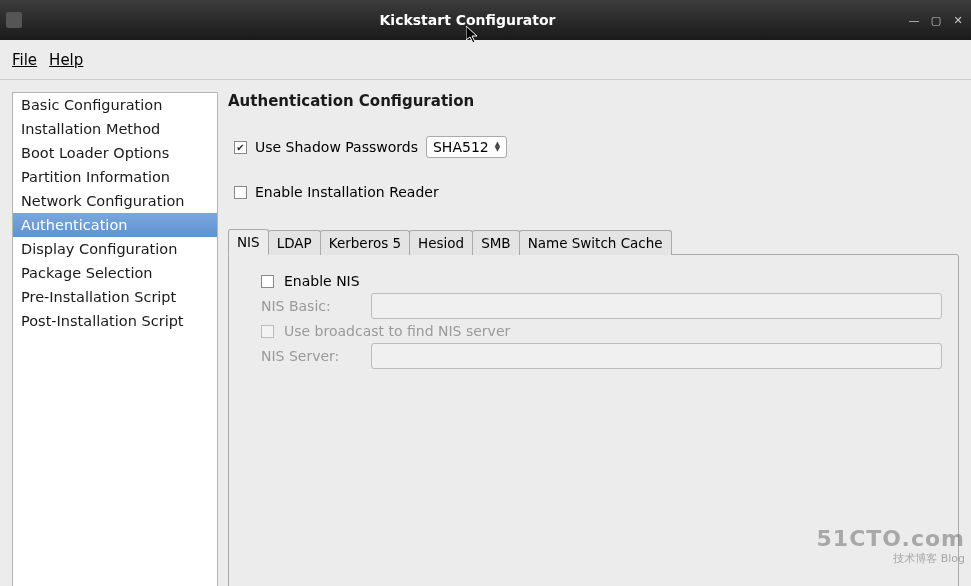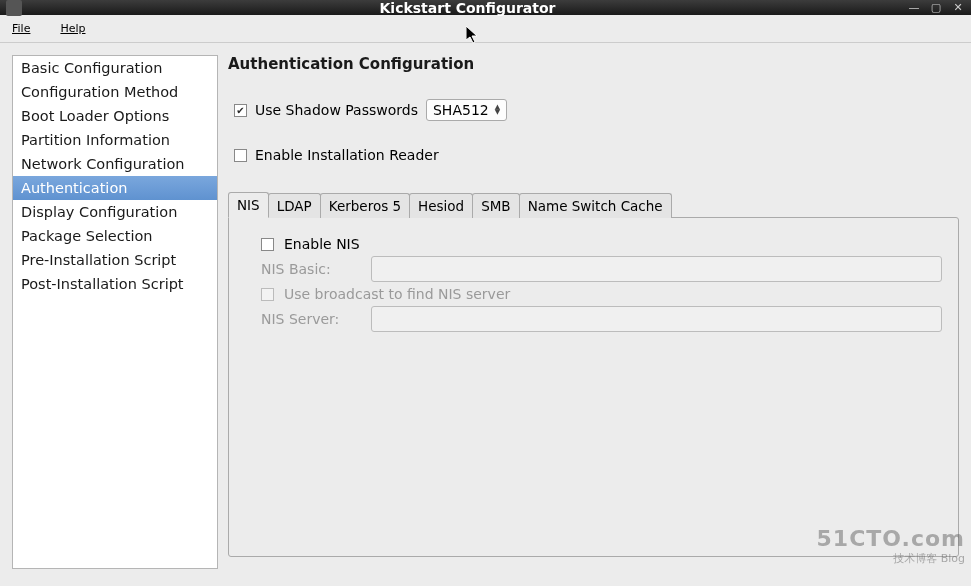--- a/index.html
+++ b/index.html
@@ -1,26 +1,26 @@
 <!DOCTYPE html>
 <html><head>
 <meta charset="utf-8">
 <style>
 * { box-sizing: border-box; margin: 0; padding: 0; font-family: "DejaVu Sans", "Liberation Sans", sans-serif; }
 body { background: #ececec; width: 971px; height: 586px; overflow: hidden; position: relative; }
 
 
-.titlebar { background: linear-gradient(to bottom, #3c3c3c, #1a1a1a); height: 15px; display: flex; align-items: center; padding: 0 6px; color: #fff; position: relative; }
+.titlebar { background: linear-gradient(to bottom, #3c3c3c, #1a1a1a); height: 40px; display: flex; align-items: center; padding: 0 6px; color: #fff; position: relative; }
 .titlebar .appicon { width: 16px; height: 16px; background: #555; border-radius: 2px; margin-right: 6px; display: inline-block; }
 .titlebar .title { flex: 1; text-align: center; font-weight: bold; font-size: 14px; }
 .titlebar .winbtns { display: flex; gap: 8px; }
 .titlebar .winbtn { width: 14px; height: 14px; display: flex; align-items: center; justify-content: center; color: #ccc; font-size: 11px; cursor: pointer; }
 
 
-.menubar { background: #ececec; height: 28px; display: flex; align-items: center; padding: 0 6px; border-bottom: 1px solid #ccc; font-size: 11px; gap: 18px; }
+.menubar { background: #ececec; height: 40px; display: flex; align-items: center; padding: 0 6px; border-bottom: 1px solid #ccc; font-size: 15px; }
 .menubar .menuitem { padding: 2px 6px; cursor: pointer; }
 .menubar .menuitem span.u { text-decoration: underline; }
 
 
 .content { display: flex; height: calc(586px - 24px - 24px); padding: 12px; gap: 10px; }
 
 
 .sidebar { width: 206px; background: #fff; border: 1px solid #b5b5b5; overflow: auto; }
 .sidebar .side-item { padding: 4px 8px; font-size: 14.5px; color: #1a1a1a; cursor: pointer; white-space: nowrap; }
 .sidebar .side-item.selected { background: #6f9fd8; background: linear-gradient(to bottom, #7aa7dd, #5f92d0); color: #fff; }
@@ -71,21 +71,21 @@
 </div>
 
 <div class="menubar">
   <div class="menuitem"><span class="u">File</span></div>
   <div class="menuitem"><span class="u">Help</span></div>
 </div>
 
 <div class="content">
   <div class="sidebar" id="sidebar">
       <div class="side-item">Basic Configuration</div>
-      <div class="side-item">Configuration Method</div>
+      <div class="side-item">Installation Method</div>
       <div class="side-item">Boot Loader Options</div>
       <div class="side-item">Partition Information</div>
       <div class="side-item">Network Configuration</div>
       <div class="side-item selected">Authentication</div>
       <div class="side-item">Display Configuration</div>
       <div class="side-item">Package Selection</div>
       <div class="side-item">Pre-Installation Script</div>
       <div class="side-item">Post-Installation Script</div>
     </div>
 

